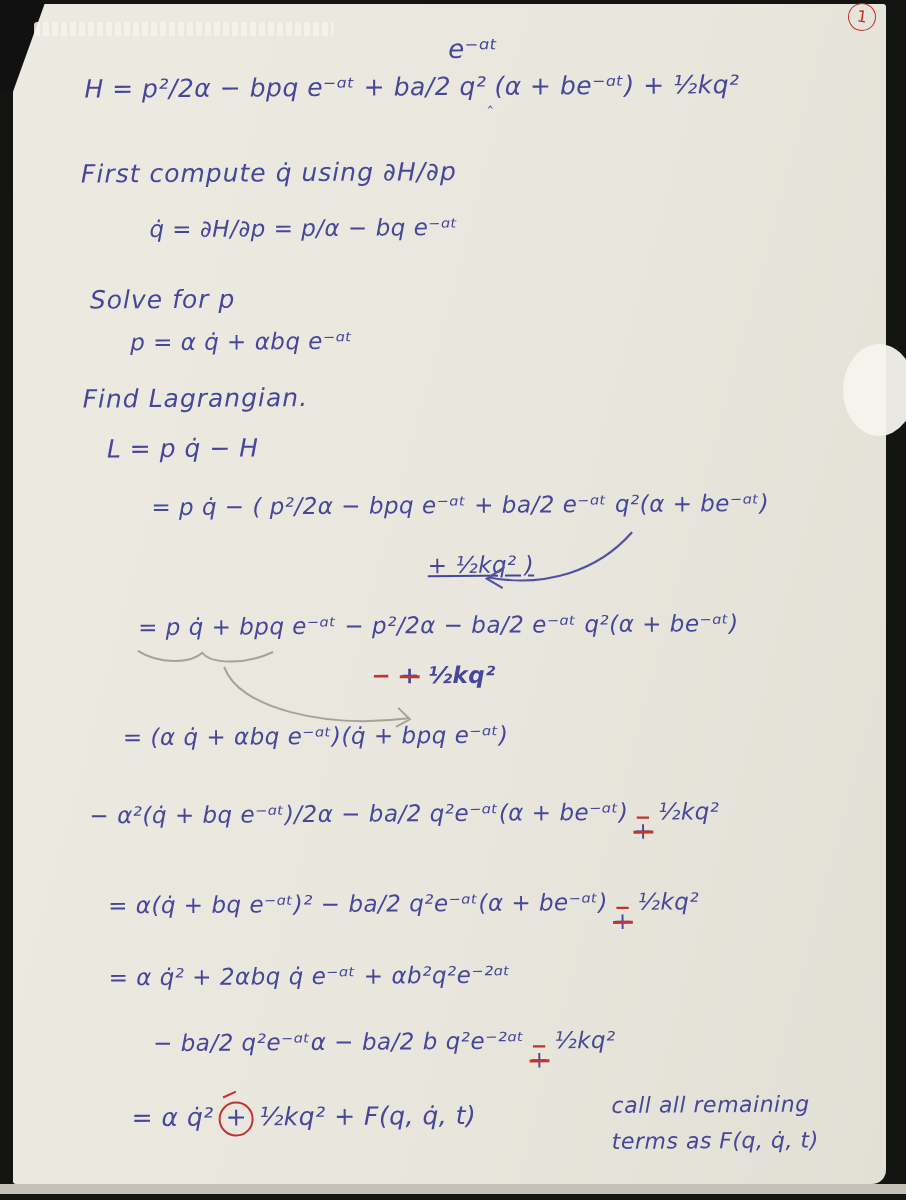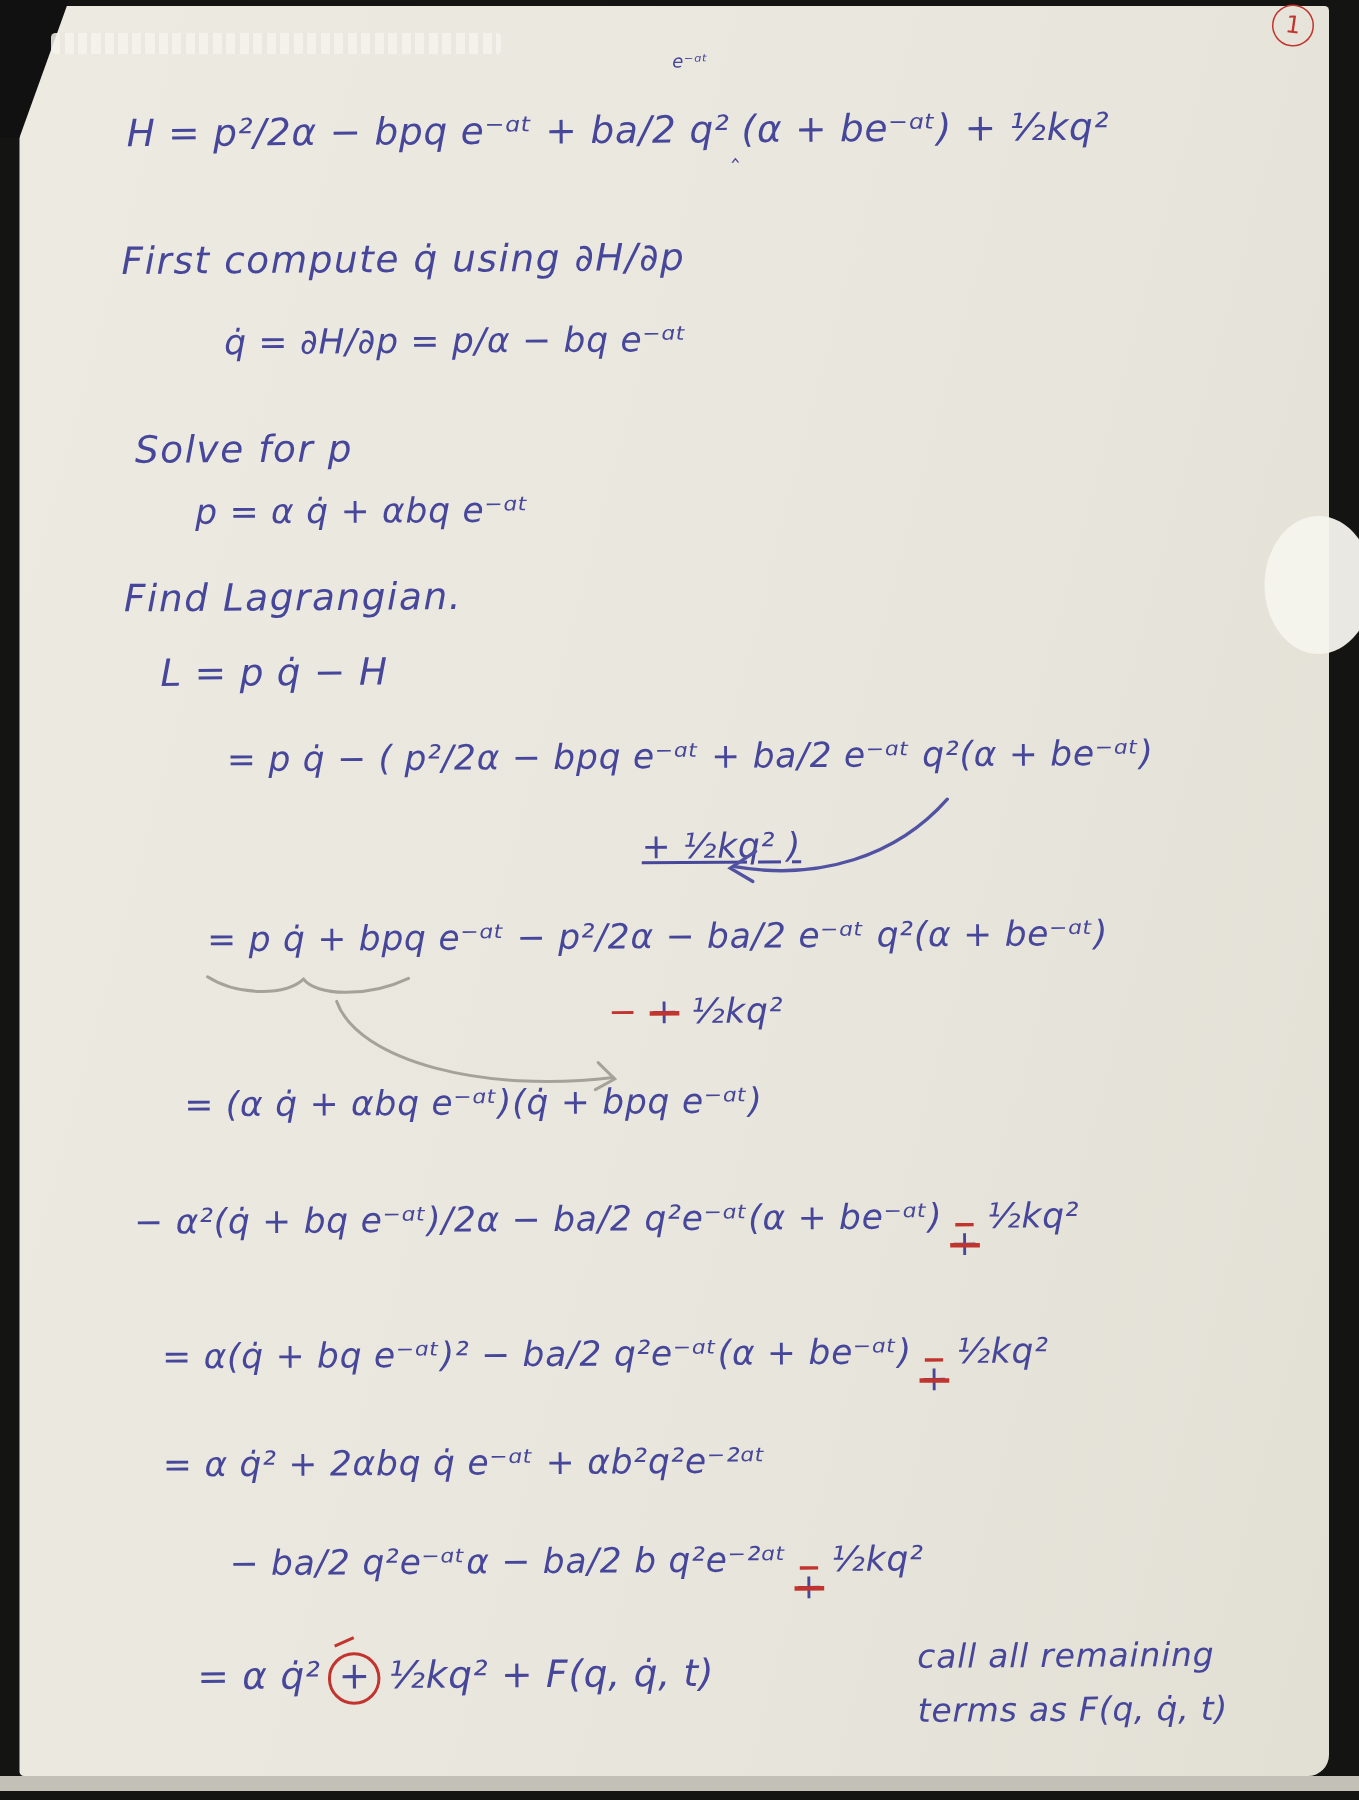--- a/index.html
+++ b/index.html
@@ -34,21 +34,21 @@
   #content{
     position:absolute;left:0;top:0;width:906px;height:1200px;
     transform:rotate(-0.4deg);
     color:#46469b;
     font-style:italic;
     letter-spacing:.5px;
   }
   .line{position:absolute;white-space:nowrap;font-size:23px;}
   .big{font-size:25px;}
   .word{font-size:25px;letter-spacing:1px;}
-  .sup{font-size:12px;}
+  .sup{font-size:26px;}
   .red{color:#c2342e;}
   .corr-stack{
     display:inline-flex;flex-direction:column;align-items:center;
     vertical-align:-4px;line-height:.62;margin:0 5px;
   }
   .corr-minus{color:#c2342e;font-size:.85em;font-weight:bold;}
   .corr-plus{
     text-decoration:line-through;
     -webkit-text-decoration-color:#c2342e;
     text-decoration-color:#c2342e;
@@ -108,21 +108,21 @@
     <path d="M162 6 C128 44 76 60 20 50" stroke="#5252a2" stroke-width="2.2" fill="none" stroke-linecap="round"></path>
     <path d="M34 40 L17 51 L32 60" stroke="#5252a2" stroke-width="2.2" fill="none" stroke-linecap="round"></path>
   </svg>
 
   <div class="line" style="left:138px;top:612px;">= p q̇ + bpq e⁻ᵅᵗ − p²/2α − ba/2 e⁻ᵅᵗ q²(α + be⁻ᵅᵗ)</div>
 
   <svg style="left:136px;top:646px;" width="140" height="20">
     <path d="M2 3 C22 16 54 16 66 5 C74 16 108 18 136 5" stroke="#a5a29a" stroke-width="2" fill="none" stroke-linecap="round"></path>
   </svg>
 
-  <div class="line" style="left:405px;top:662px;">
+  <div class="line" style="left:371px;top:662px;font-weight:bold;">
     <span class="red">−</span>
     <span class="corr-plus">+</span>
     <span>½kq²</span>
   </div>
 
   <svg style="left:212px;top:662px;" width="215" height="78">
     <path d="M12 4 C26 44 110 66 196 56" stroke="#a5a29a" stroke-width="2" fill="none" stroke-linecap="round"></path>
     <path d="M186 46 L197 57 L184 64" stroke="#a5a29a" stroke-width="2" fill="none" stroke-linecap="round"></path>
   </svg>
 

